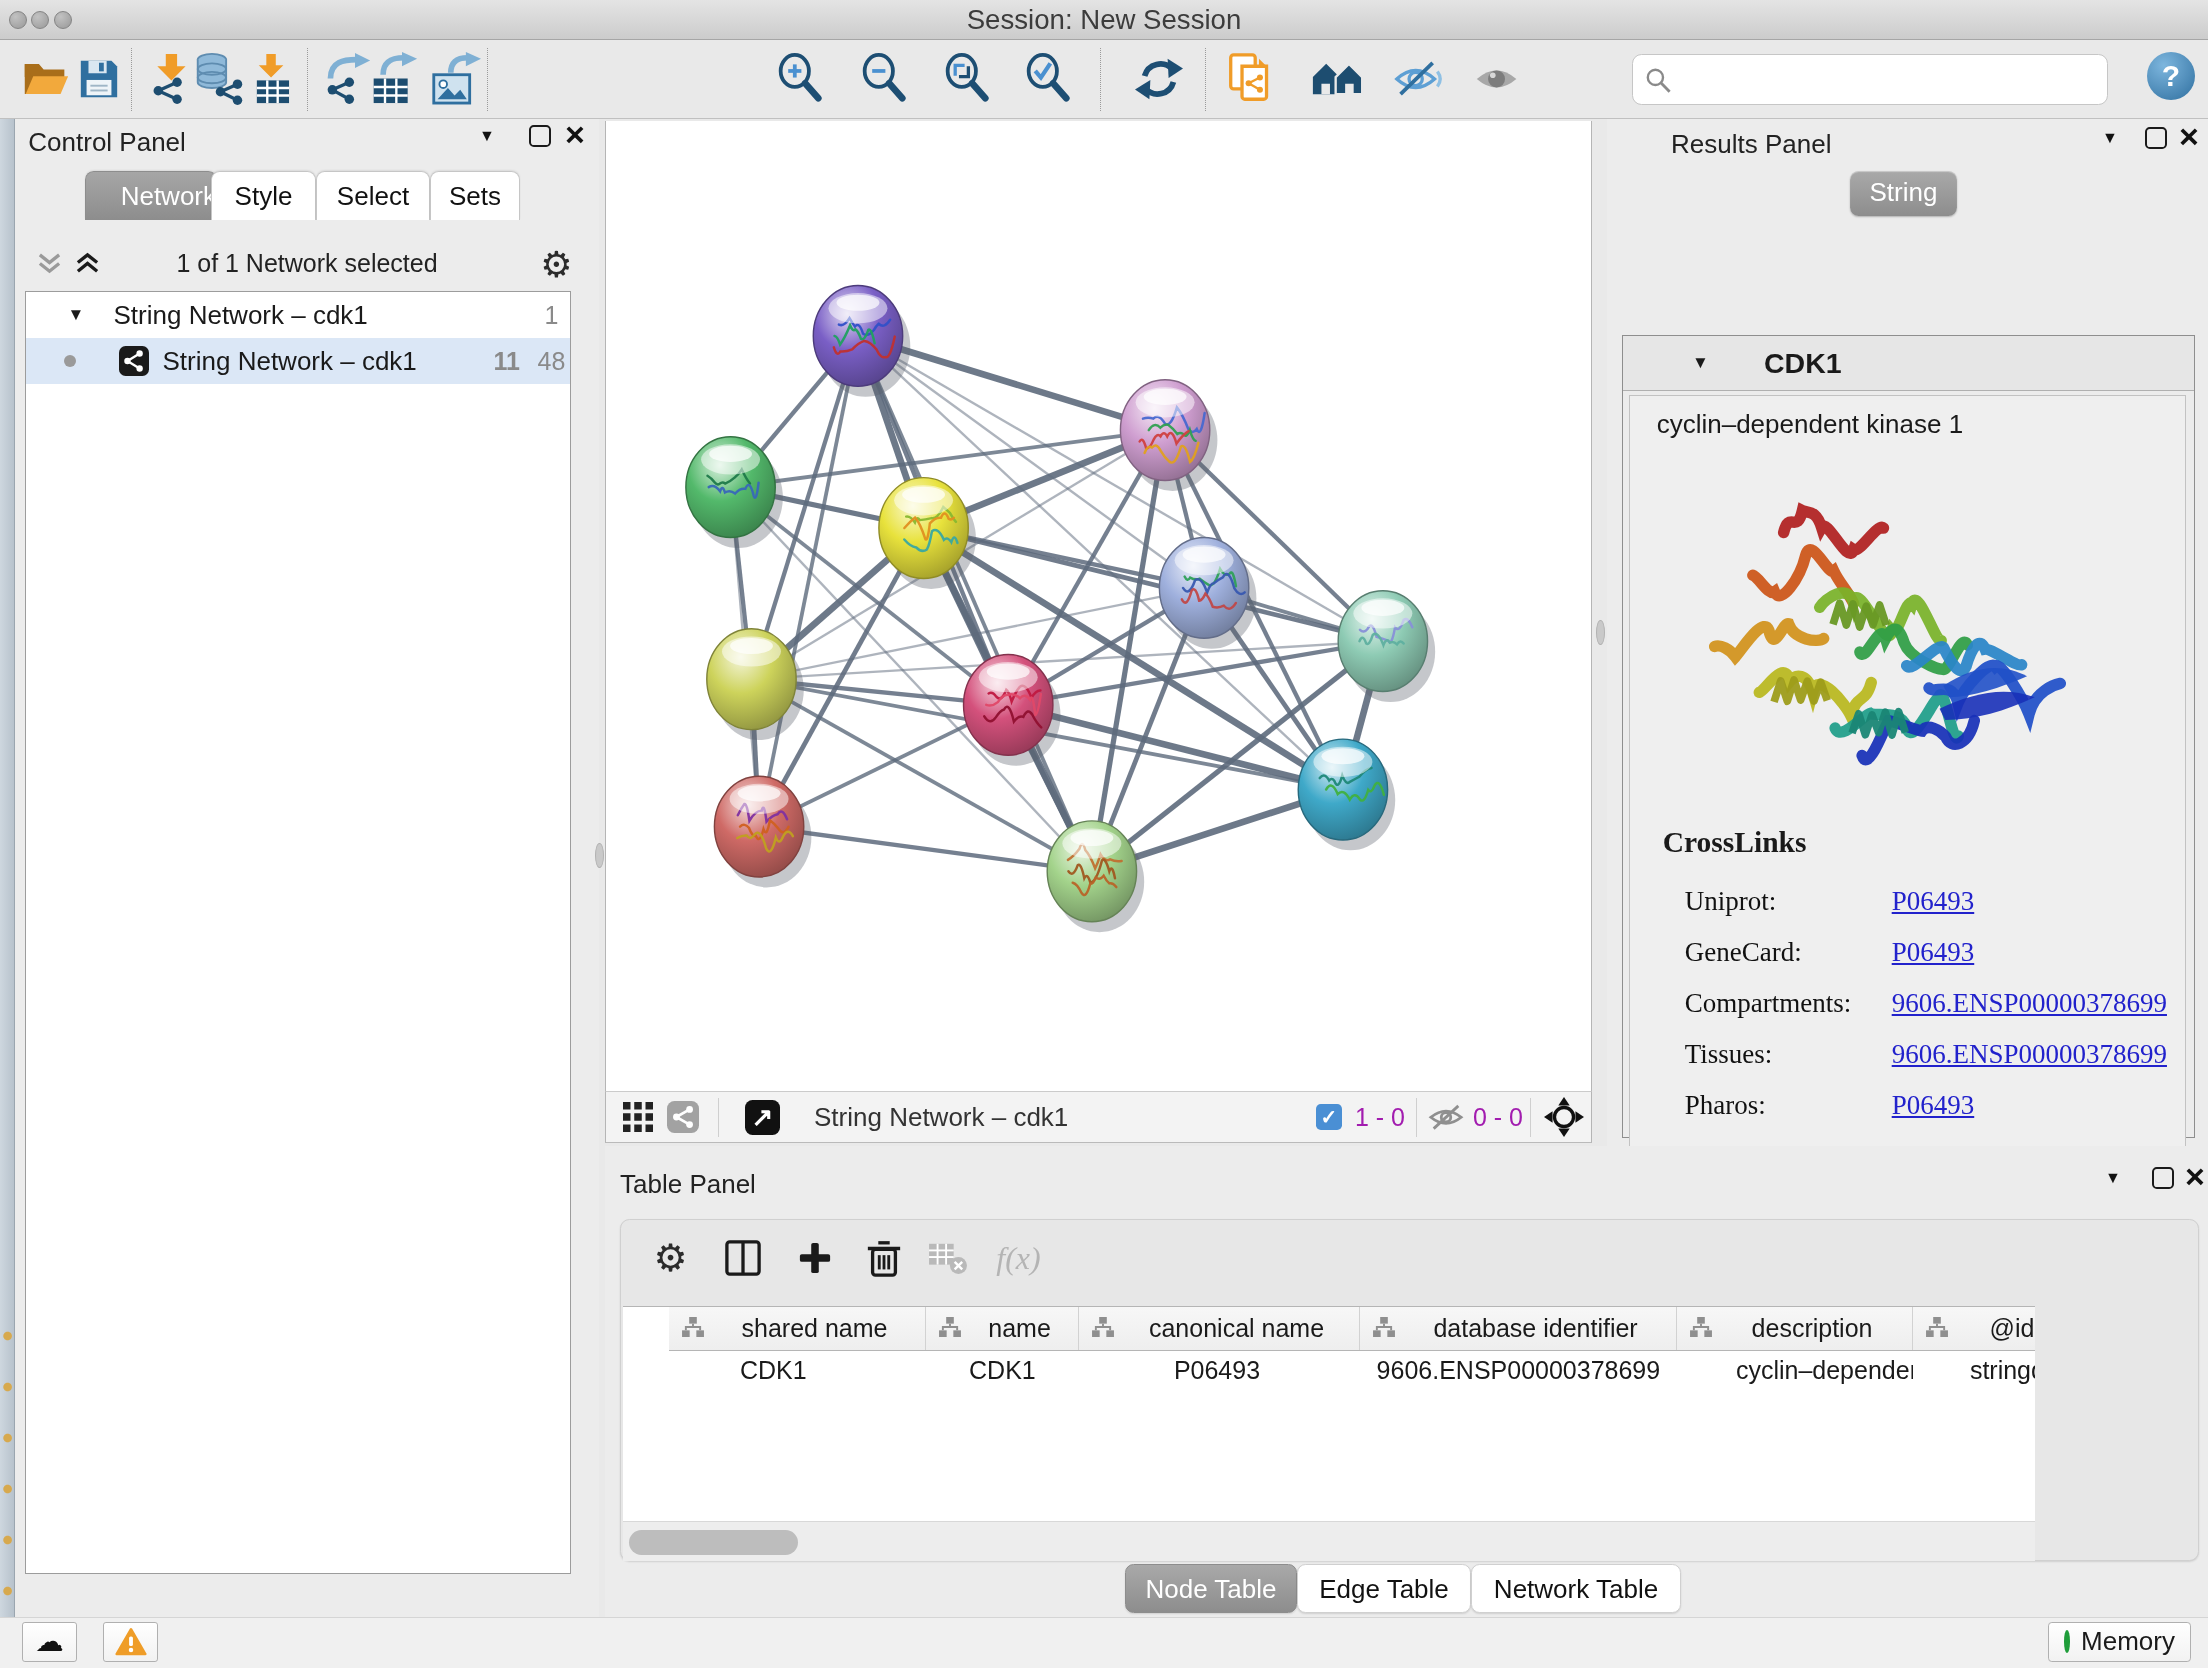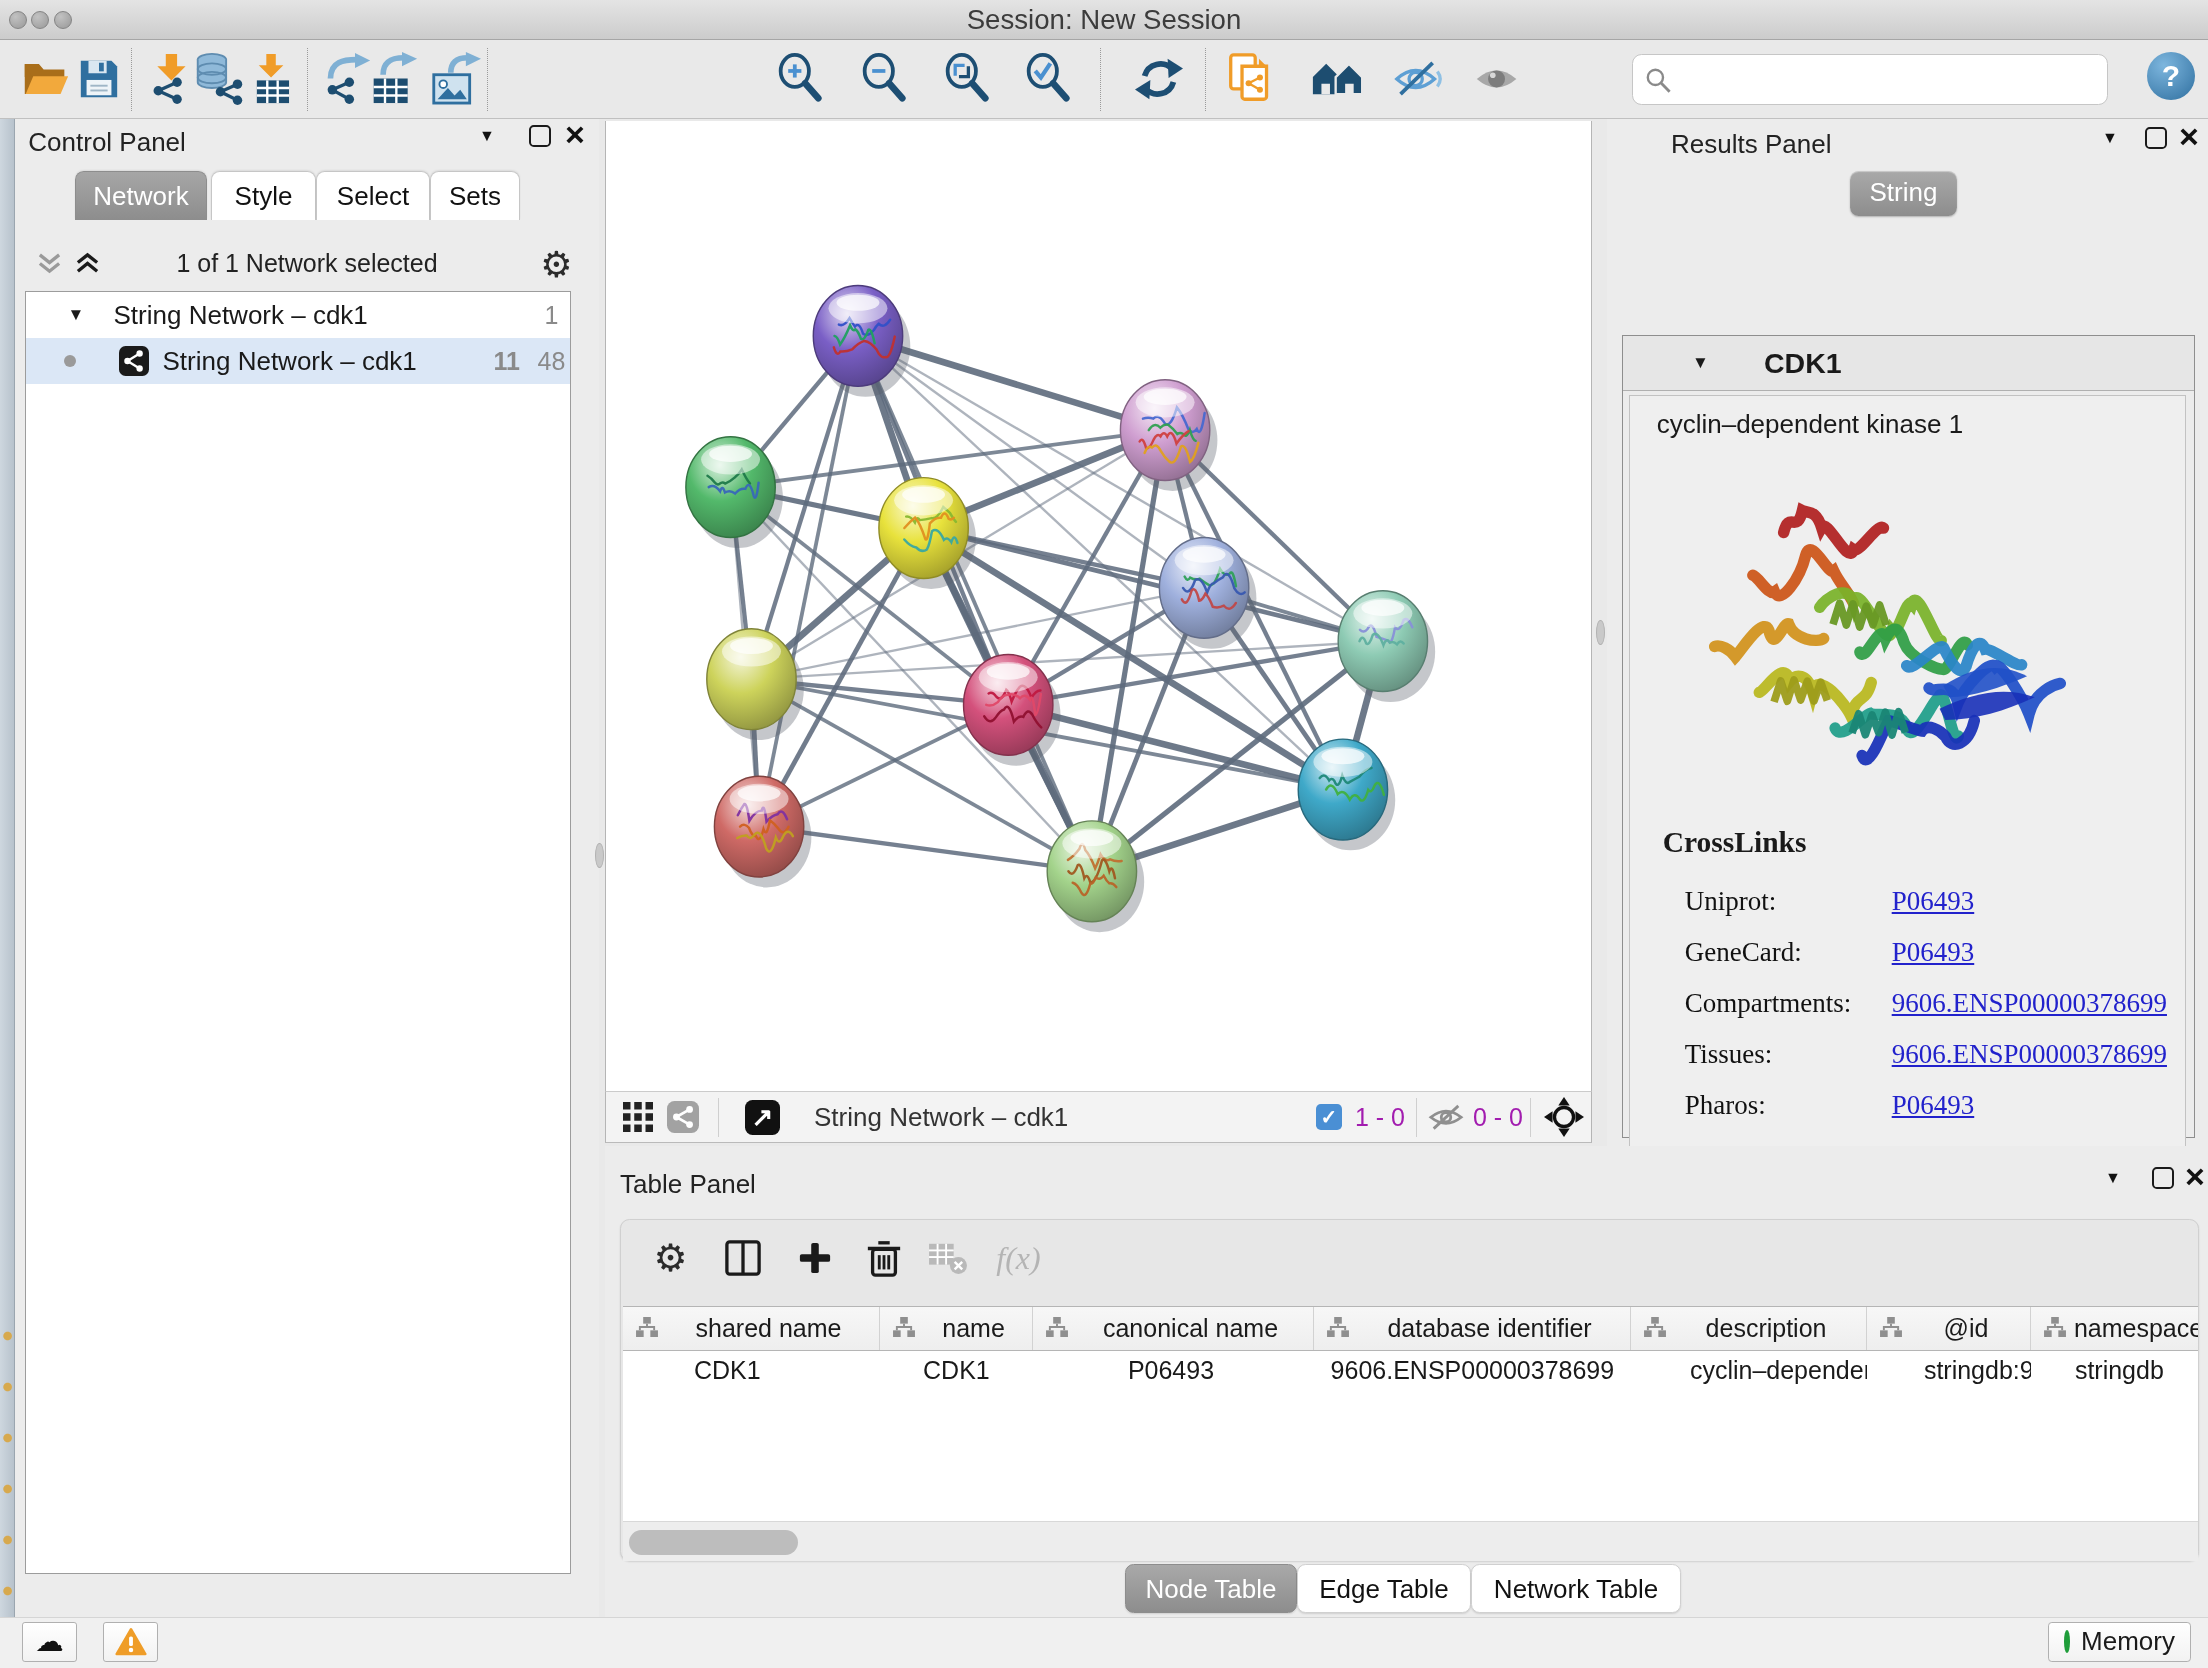--- a/index.html
+++ b/index.html
@@ -80,22 +80,22 @@
   .xl-rows { position:absolute; left:55px; top:480px; width:485px; }
   .xl-row { display:flex; height:51px; align-items:center; font-family:"Liberation Serif",serif; font-size:27px; }
   .xl-label { width:207px; color:#111; }
   .xl-link { text-decoration:underline; }
 
   
   .table-panel { position:absolute; left:605px; top:1146px; width:1604px; height:471px; background:#ececec; }
   .tp-box { position:absolute; left:15px; top:73px; width:1579px; height:342px; background:#e7e7e7;
     border:1px solid #d0d0d0; border-radius:9.5px; box-shadow:0 1px 1.9px rgba(0,0,0,.12); }
   .tp-tool { position:absolute; top:15px; width:49px; height:46px; display:flex; align-items:center; justify-content:center; }
-  .tp-table { position:absolute; left:1.9px; top:86px; width:1575px; height:255px; background:#fff; overflow:hidden;
-    border-top:1px solid #b5b5b5; }
+  .tp-table { position:absolute; left:1.9px; top:86px; width:1412px; height:255px; background:#fff; overflow:hidden;
+    border-top:1px solid #b5b5b5;padding-left:46px; }
   .thead { display:flex; height:44px; background:linear-gradient(#f7f7f7,#eeeeee); border-bottom:1px solid #b5b5b5; }
   .th { display:flex; align-items:center; border-right:1px solid #d2d2d2; font-size:25px; color:#1a1a1a; flex:none; }
   .th .lbl { flex:1; text-align:center; }
   .th .hier { margin-left:13.3px; }
   .tbody-row { display:flex; height:38px; }
   .td { font-size:25px; line-height:38px; white-space:nowrap; overflow:hidden; flex:none; }
   .hscroll { position:absolute; left:0; bottom:0; width:1575px; height:40px; background:#ededed; border-top:1px solid #d8d8d8; }
   .hthumb { position:absolute; left:5.7px; top:7.6px; width:169px; height:25px; background:#bdbdbd; border-radius:12.4px; }
   .tp-tab { position:absolute; top:418px; height:49px; background:#fff; border:1px solid #d0d0d0; border-radius:8.6px;
     font-size:26px; text-align:center; line-height:48px; color:#111; box-shadow:0 1px 1.9px rgba(0,0,0,.12); }
@@ -300,21 +300,21 @@
 <div class="left-strip-dots"></div>
 
 <div class="control-panel">
   <div class="abs" style="left:13.3px; top:7.6px;">
     <span class="panel-title">Control Panel</span>
   </div>
   <div class="abs icon-caret" style="left:464px; top:7.6px;">▼</div>
   <div class="abs icon-square" style="left:514px; top:5.7px;"></div>
   <div class="abs icon-close" style="left:550px; top:3.8px;">×</div>
 
-  <div class="cp-tab sel" style="left:60px; width:132px;">Network</div>
+  <div class="cp-tab sel" style="left:70px; width:132px;text-align:right;">Network</div>
   <div class="cp-tab" style="left:196px; width:105px;">Style</div>
   <div class="cp-tab" style="left:301px; width:114px;">Select</div>
   <div class="cp-tab" style="left:415px; width:90px;">Sets</div>
 
   <div class="cp-subhead">
     <svg class="abs" style="left:11.4px; top:11.4px;" width="27" height="25" viewBox="0 0 28 26">
       <polyline points="4,4 14,12 24,4" fill="none" stroke="#9a9a9a" stroke-width="3.5"></polyline>
       <polyline points="4,13 14,21 24,13" fill="none" stroke="#9a9a9a" stroke-width="3.5"></polyline>
     </svg>
     <svg class="abs" style="left:49px; top:11.4px;" width="27" height="25" viewBox="0 0 28 26">

